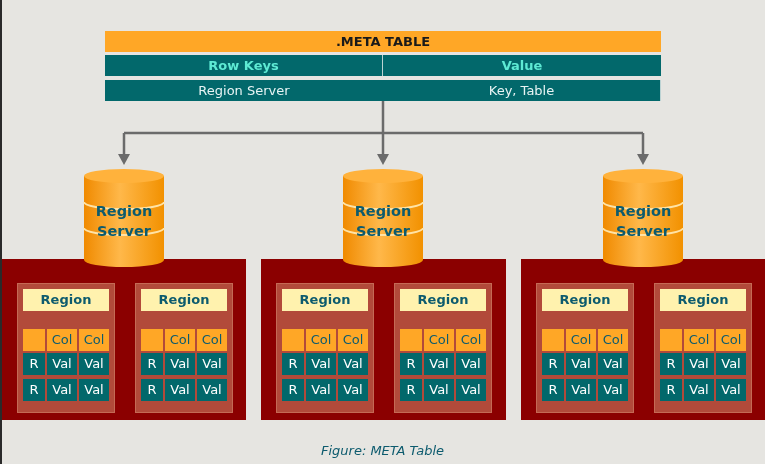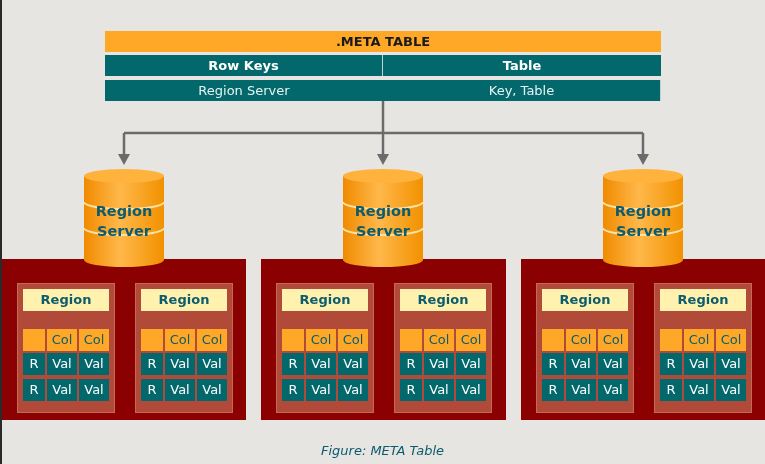--- a/index.html
+++ b/index.html
@@ -14,21 +14,21 @@
     background:#FFA726; color:#1a1a1a; font-size:13px; font-weight:bold;
     text-align:center; line-height:21px;
   }
   .meta-row {
     position:absolute; left:105px; width:556px; height:21px;
     background:#02686B; display:flex;
   }
   .meta-row.header { top:55px; }
   .meta-row.data { top:80px; }
   .meta-cell {
-    flex:0 0 auto; color:#ffffff; font-size:13px; text-align:center; line-height:21px;
+    flex:0 0 auto; color:#5eead4; font-size:13px; text-align:center; line-height:21px;
   }
   .meta-cell.c1 { width:277px; border-right:1px solid #bcd3d3; }
   .meta-cell.c2 { width:278px; }
   .header .meta-cell { font-weight:bold; }
   .data .meta-cell { color:#e8f4f4; }
 
   svg.connectors { position:absolute; left:0; top:0; }
 
   .server-box {
     position:absolute; top:259px; height:161px; background:#8B0000;
@@ -61,21 +61,21 @@
   }
 </style>
 </head>
 <body>
 
 <div class="edge"></div>
 
 <div class="meta-title">.META TABLE</div>
 <div class="meta-row header">
   <div class="meta-cell c1">Row Keys</div>
-  <div class="meta-cell c2">Table</div>
+  <div class="meta-cell c2">Value</div>
 </div>
 <div class="meta-row data">
   <div class="meta-cell c2">Region Server</div>
   <div class="meta-cell c1">Key, Table</div>
 </div>
 
 <svg class="connectors" width="765" height="464">
   <g stroke="#6b6b6b" stroke-width="2.5" fill="none">
     <line x1="383" y1="101" x2="383" y2="158"></line>
     <line x1="124" y1="133" x2="643" y2="133"></line>

